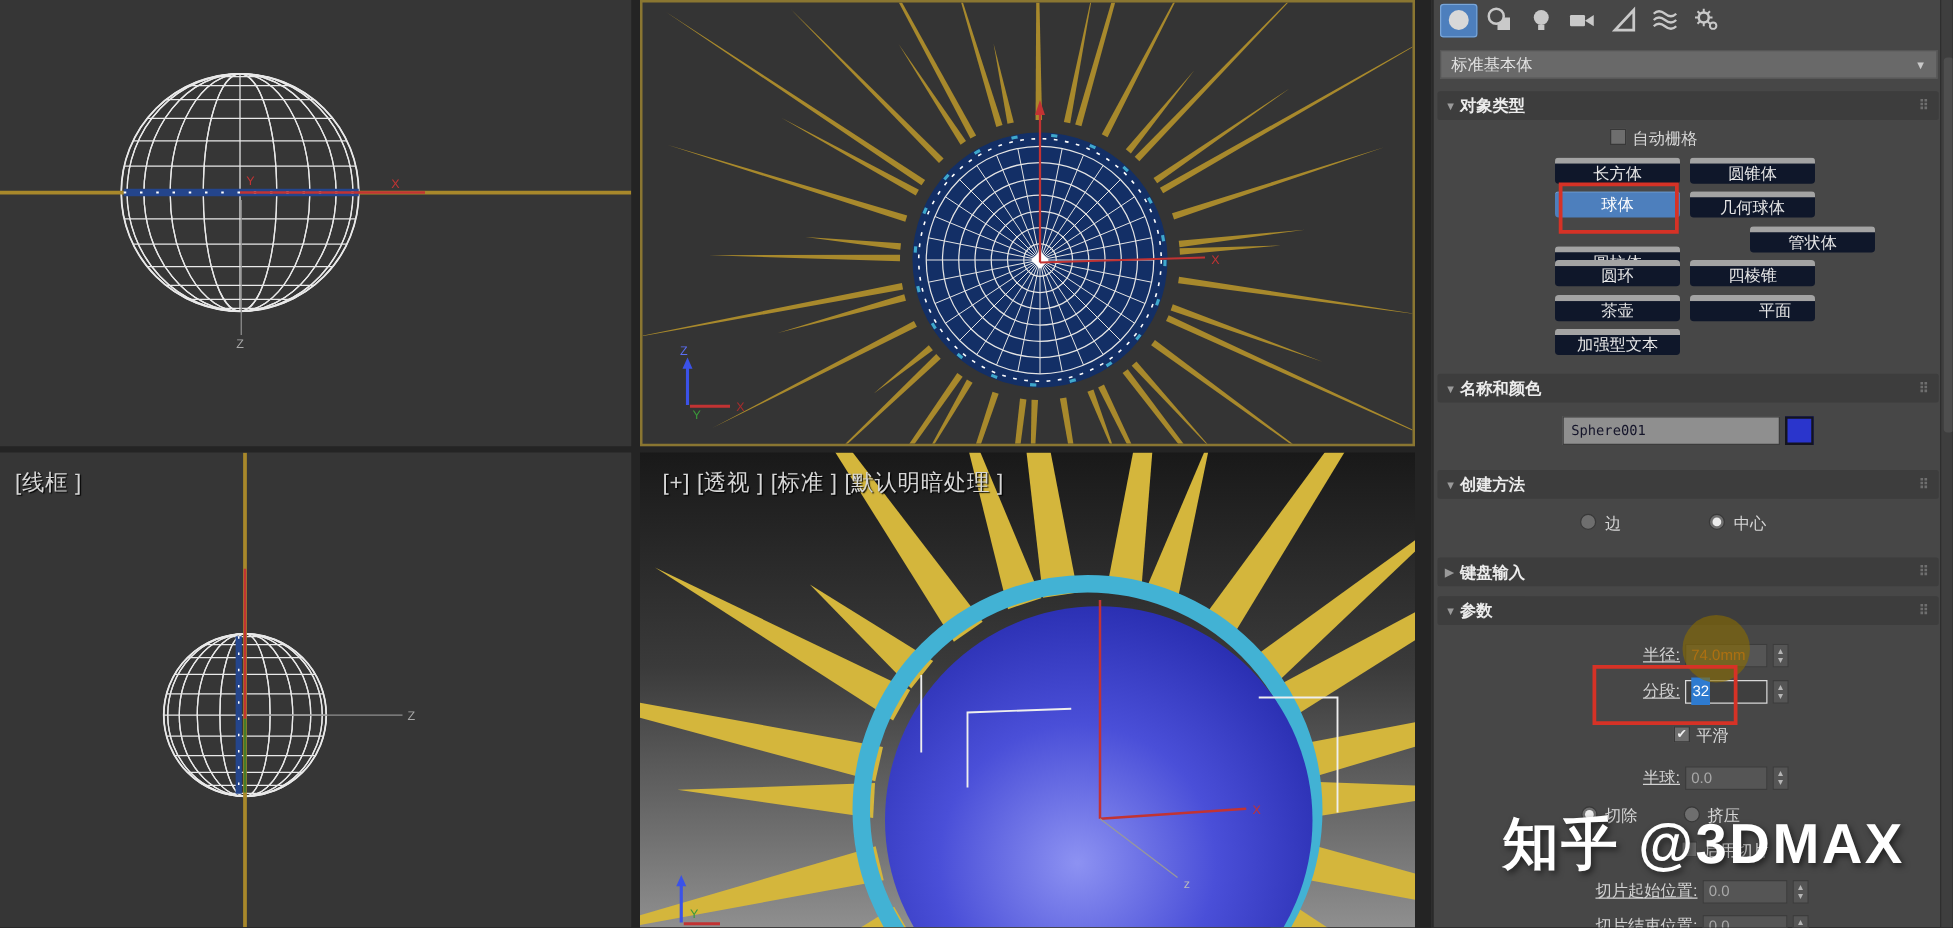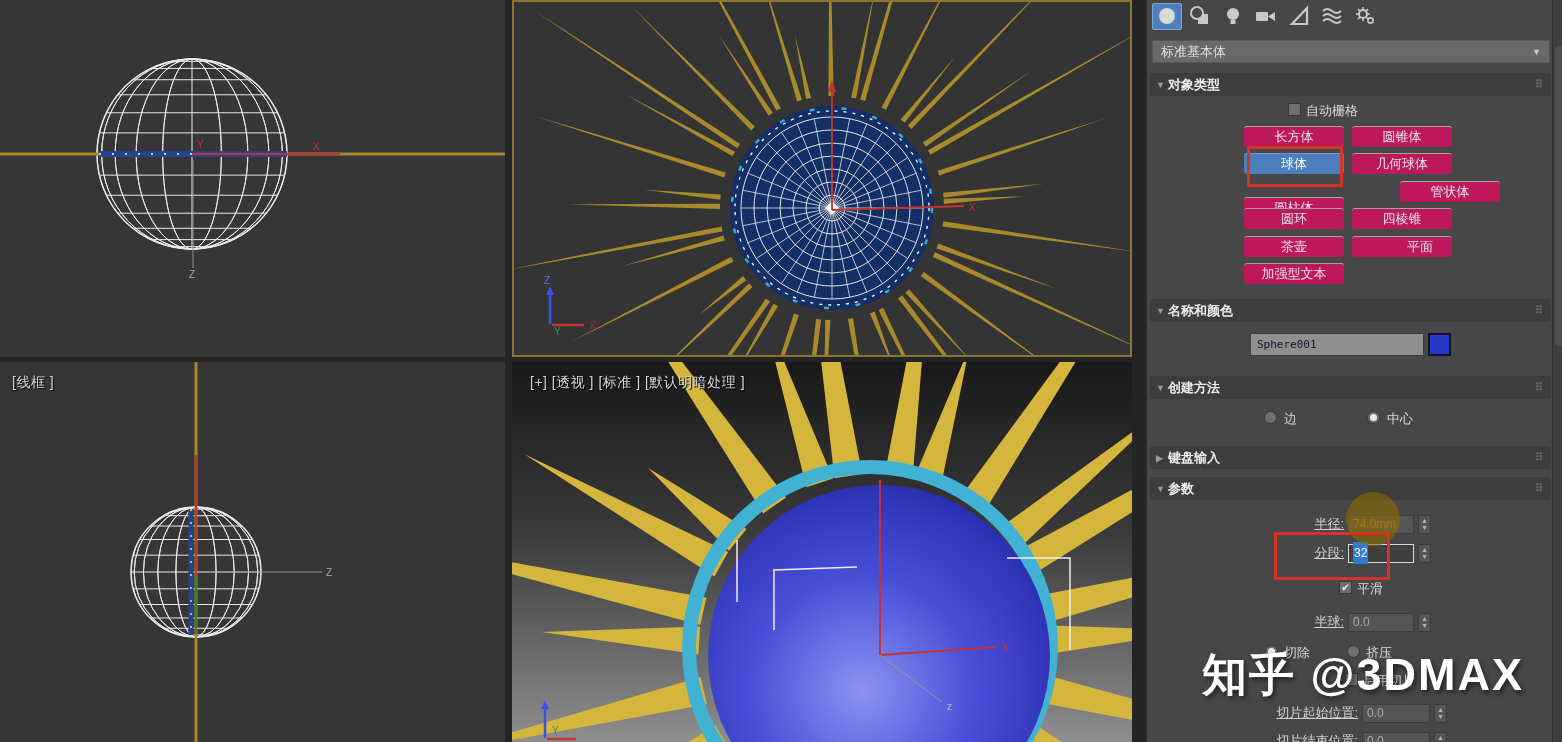--- a/index.html
+++ b/index.html
@@ -5,39 +5,39 @@
   html,body{margin:0;padding:0;}
   body{width:1562px;height:742px;position:relative;overflow:hidden;background:#242424;
        font-family:"Liberation Sans",sans-serif;}
   .vp{position:absolute;background:#363636;overflow:hidden;}
   #vp-tl{left:0;top:0;width:505px;height:357px;}
   #vp-tm{left:512px;top:0;width:620px;height:357px;border:2px solid #8a7631;box-sizing:border-box;background:#343434;}
   #vp-bl{left:0;top:362px;width:505px;height:380px;}
   #vp-ps{left:512px;top:362px;width:620px;height:380px;
          background:linear-gradient(180deg,#191919 0%,#3a3a3a 45%,#6f6f6f 80%,#8f8f8f 100%);}
   .vp svg{position:absolute;left:0;top:0;}
-  .vp-label{position:absolute;top:12px;color:#d6d6d6;font-size:14px;text-shadow:1px 1px 1px #000;z-index:3;letter-spacing:.5px;}
+  .vp-label{position:absolute;top:12px;color:#d6d6d6;font-size:18px;text-shadow:1px 1px 1px #000;z-index:3;letter-spacing:.5px;}
 
   
   #panel{position:absolute;left:1145px;top:0;width:417px;height:742px;background:#474747;
          border-left:2px solid #2a2a2a;box-sizing:border-box;}
   .toolbar{position:absolute;left:2px;top:1px;height:30px;display:flex;align-items:center;gap:3px;padding-left:3px;}
   .ticon{width:30px;height:27px;display:flex;align-items:center;justify-content:center;border-radius:3px;}
   .ticon.sel{background:#4d7fbd;box-shadow:inset 0 0 0 1px #7aa6d8;}
   .dropdown{position:absolute;left:5px;top:40px;width:398px;height:23px;background:#696969;
             border:1px solid #565656;box-sizing:border-box;display:flex;align-items:center;
             color:#e2e2e2;font-size:13px;padding:0 8px;justify-content:space-between;}
   .dd-arrow{color:#c9c9c9;font-size:9px;}
   .roll-h{position:absolute;left:3px;width:401px;height:23px;background:#3d3d3d;border-radius:2px;
           color:#ececec;font-weight:bold;font-size:13px;display:flex;align-items:center;box-sizing:border-box;
           padding:0 8px 0 6px;}
   .roll-h .arr{color:#9a9a9a;font-size:9px;width:12px;}
   .roll-h .grip{margin-left:auto;color:#6f6f6f;font-size:11px;}
-  .obtn{position:absolute;width:100px;height:21px;background:#be185d;border-radius:3px;
-        border-top:1px solid #a3a3a3;box-sizing:border-box;color:#e6e6e6;font-size:13px;
+  .obtn{position:absolute;width:100px;height:21px;background:#0f172a;border-radius:3px;
+        border-top:5px solid #a3a3a3;box-sizing:border-box;color:#e6e6e6;font-size:13px;
         display:flex;align-items:center;justify-content:center;}
   .obtn.sel{background:#4d7fbd;color:#fff;border-top:1px solid #6f9cce;}
   .cb{width:13px;height:13px;background:#6e6e6e;border:1px solid #383838;box-sizing:border-box;
       display:flex;align-items:center;justify-content:center;font-size:10px;color:#f0f0f0;line-height:10px;}
   .rad{width:13px;height:13px;border-radius:50%;background:#6e6e6e;border:1px solid #383838;
        box-sizing:border-box;position:relative;}
   .rad.sel::after{content:'';position:absolute;inset:2px;border-radius:50%;background:#ebebeb;}
   .plabel{color:#d2d2d2;font-size:13px;text-align:right;text-decoration:underline;}
   .prow{position:absolute;display:flex;align-items:center;gap:4px;height:20px;}
   .pfield{height:19px;background:#555555;border:1px solid #3c3c3c;box-sizing:border-box;width:66px;

